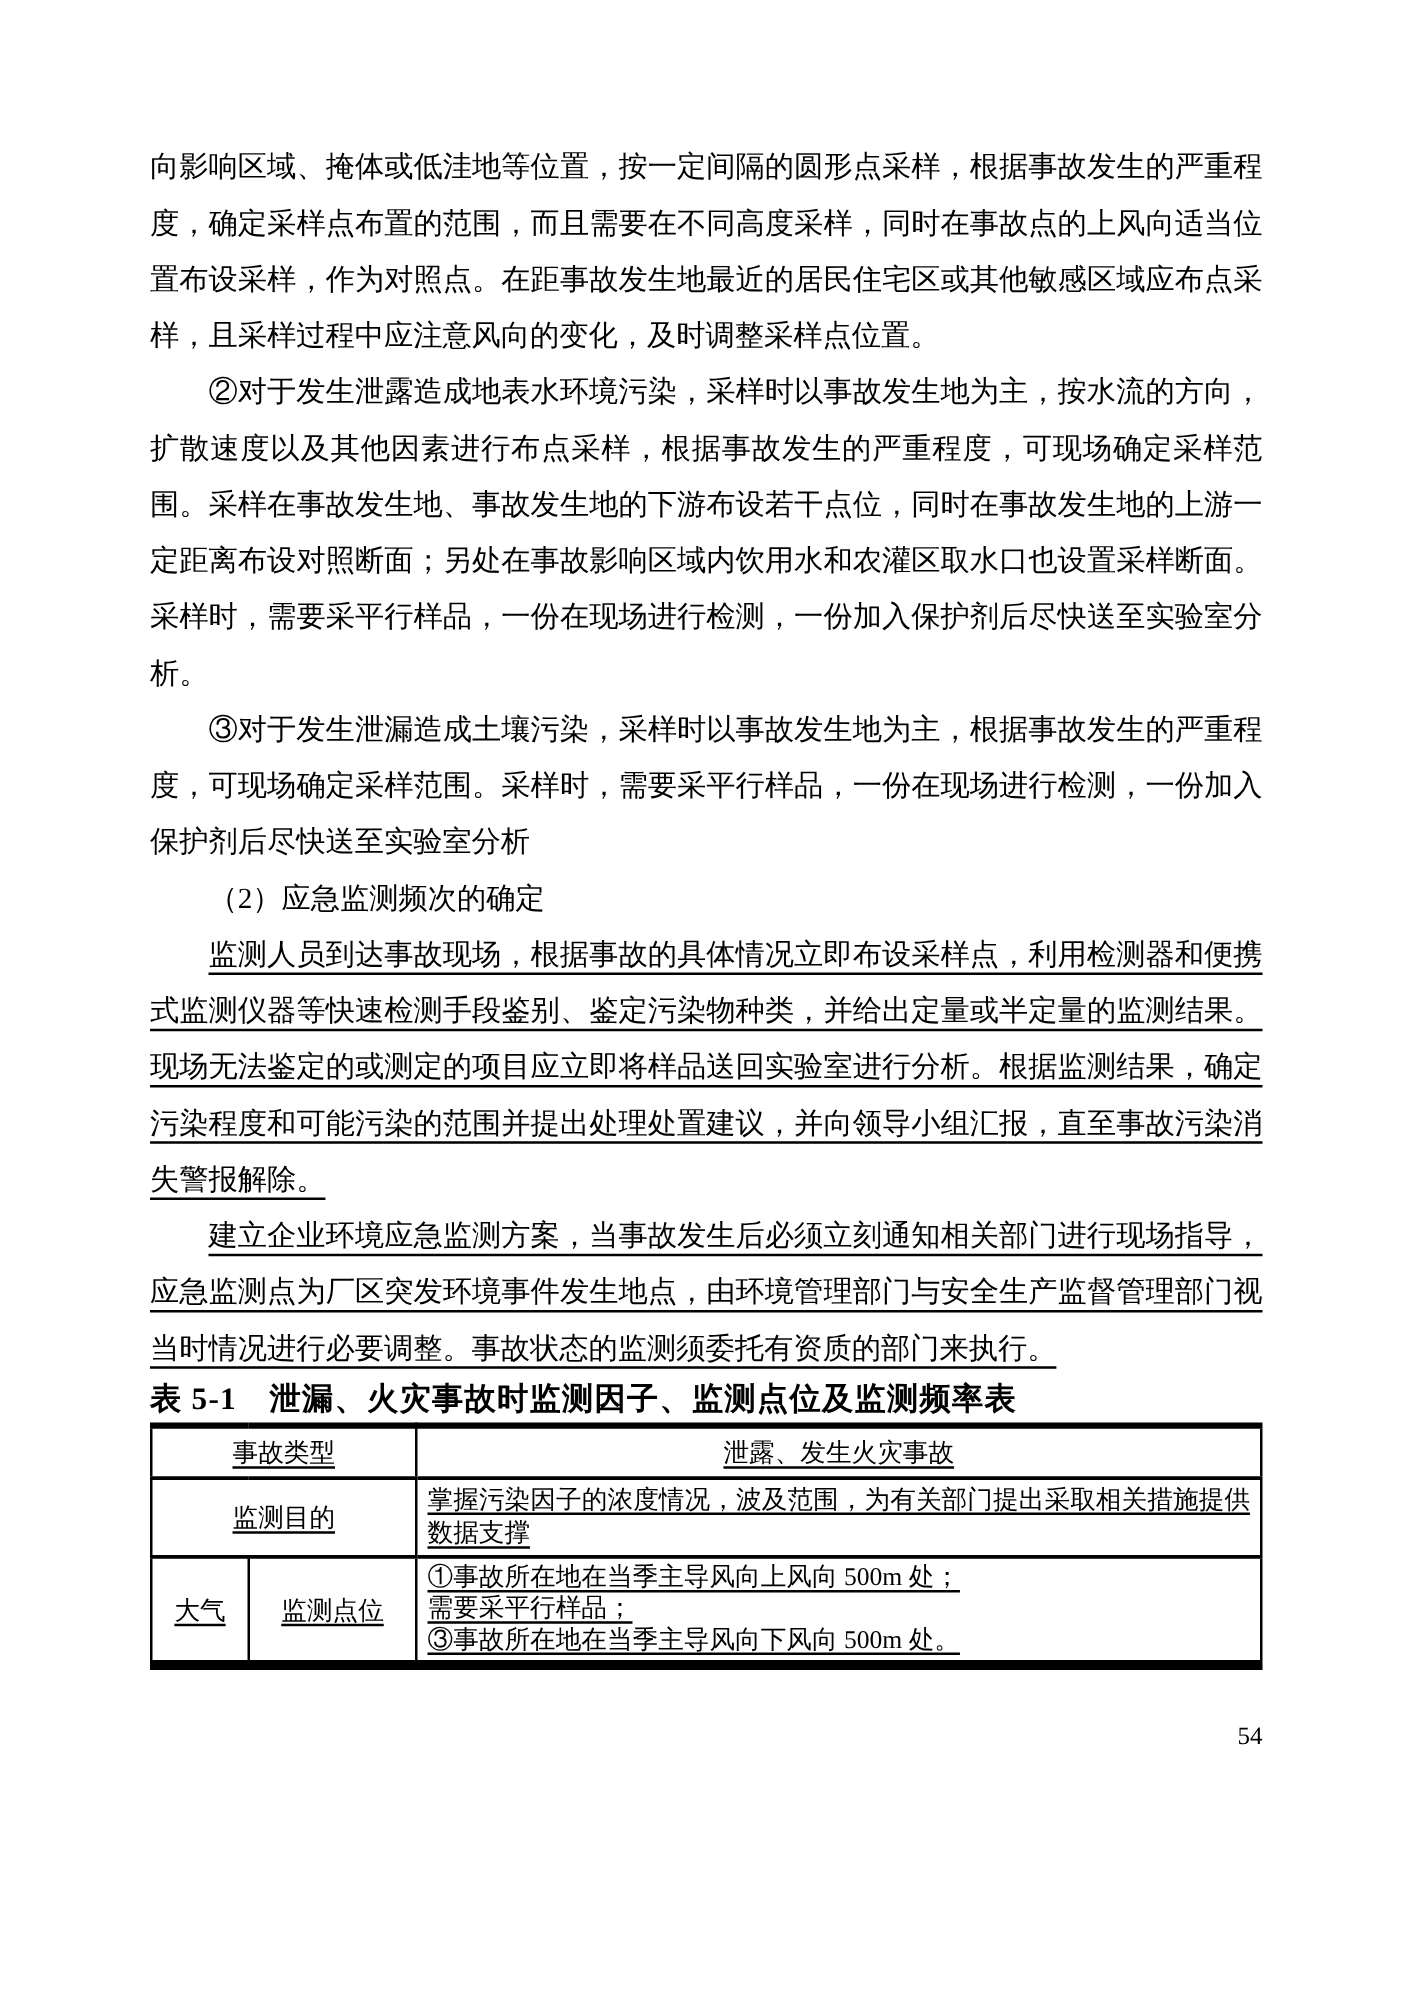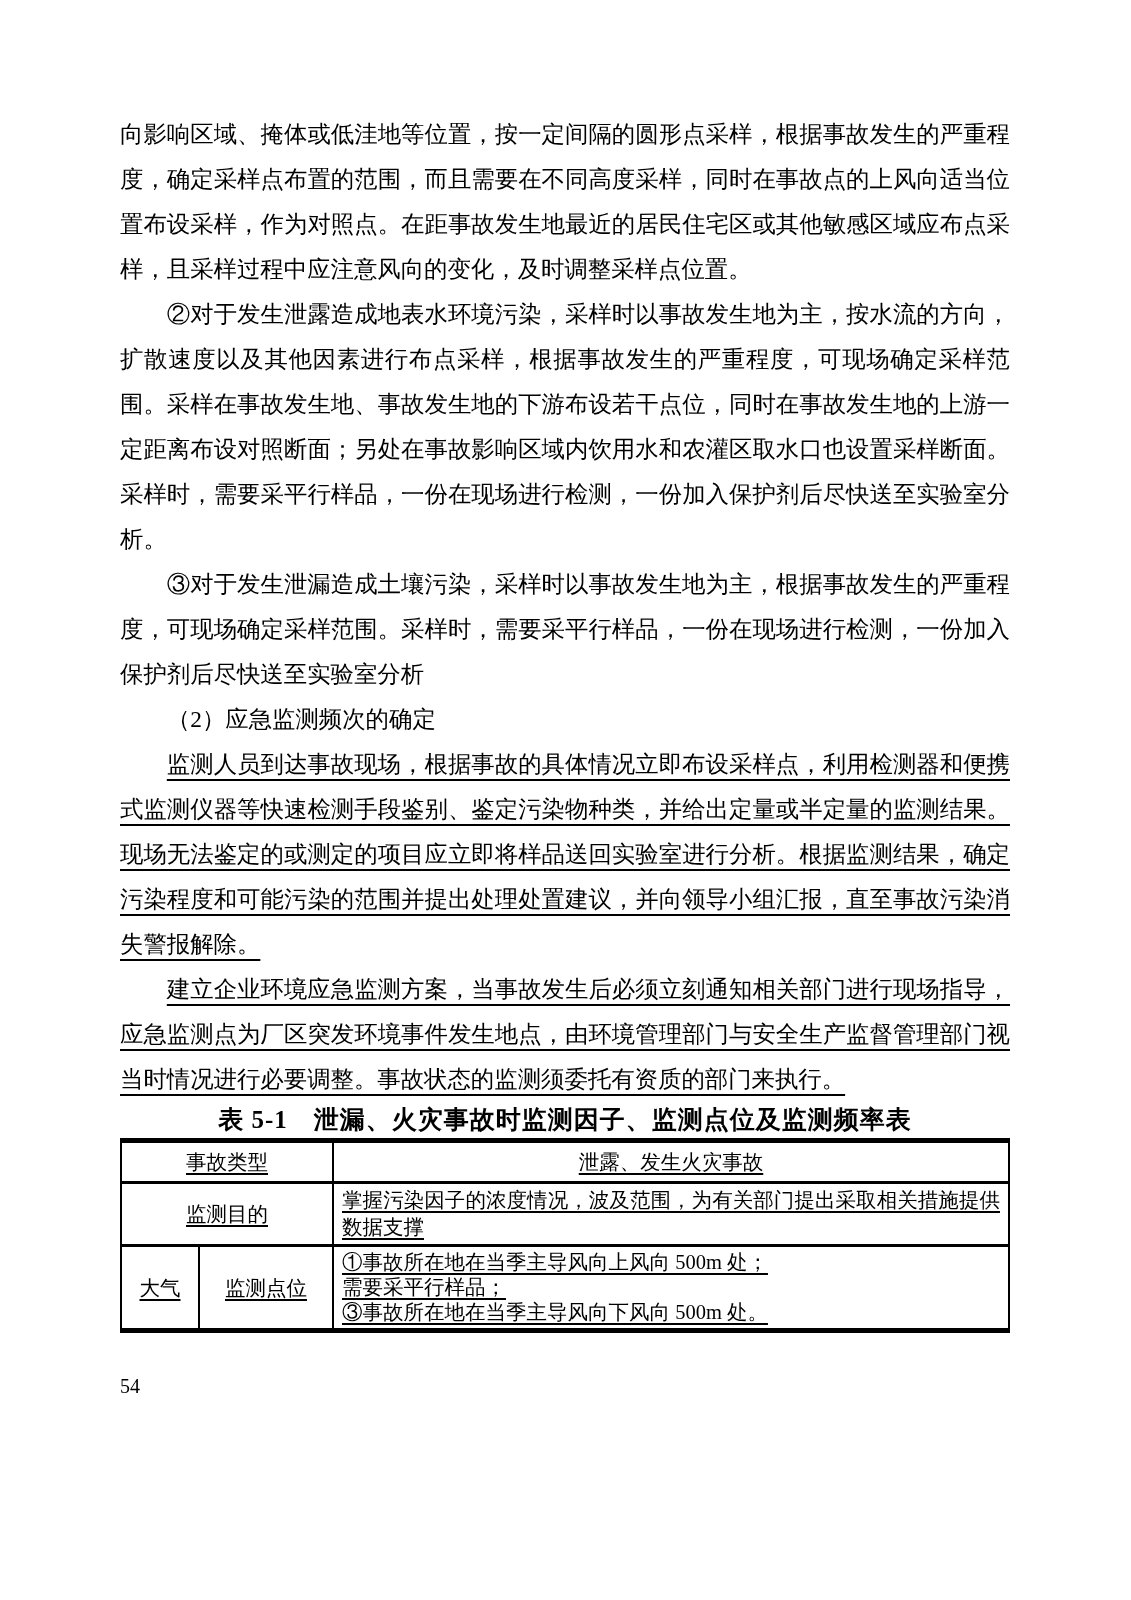--- a/index.html
+++ b/index.html
@@ -33,30 +33,29 @@
   .u {
     text-decoration: underline;
     text-decoration-thickness: 2px;
     text-underline-offset: 7px;
   }
   .table-title {
     margin-top: 2px;
     font-size: 25px;
     font-weight: bold;
     line-height: 32px;
-    text-align: center;
     letter-spacing: 1px;
   }
   table.doc-table {
     border-collapse: collapse;
     table-layout: fixed;
     width: 888px;
     margin-top: 2px;
     border-top: 5px solid #000;
-    border-bottom: 5px solid #000000;
+    border-bottom: 8px solid #000000;
   }
   table.doc-table td {
     border-left: 2px solid #000;
     border-right: 2px solid #000;
     border-top: 3px solid #000;
     border-bottom: 3px solid #000;
     font-size: 20.5px;
     padding: 3px 8px;
     vertical-align: middle;
     word-break: break-all;
@@ -79,21 +78,21 @@
     text-decoration-thickness: 1.5px;
     text-underline-offset: 4px;
   }
   .cell-u {
     text-decoration: underline;
     text-decoration-thickness: 1.5px;
     text-underline-offset: 4px;
   }
   .page-number {
     margin-top: 40px;
-    text-align: left;
+    text-align: right;
     font-size: 20px;
     line-height: 26px;
   }
 </style>
 </head>
 <body>
 
 <div class="page">
   <div class="content">
 

